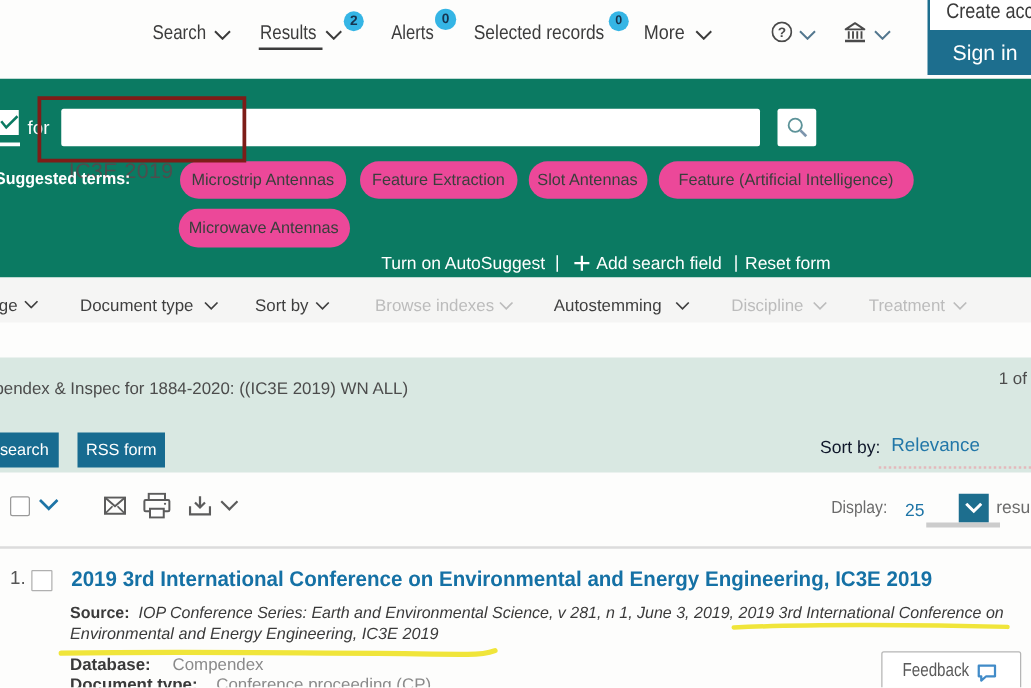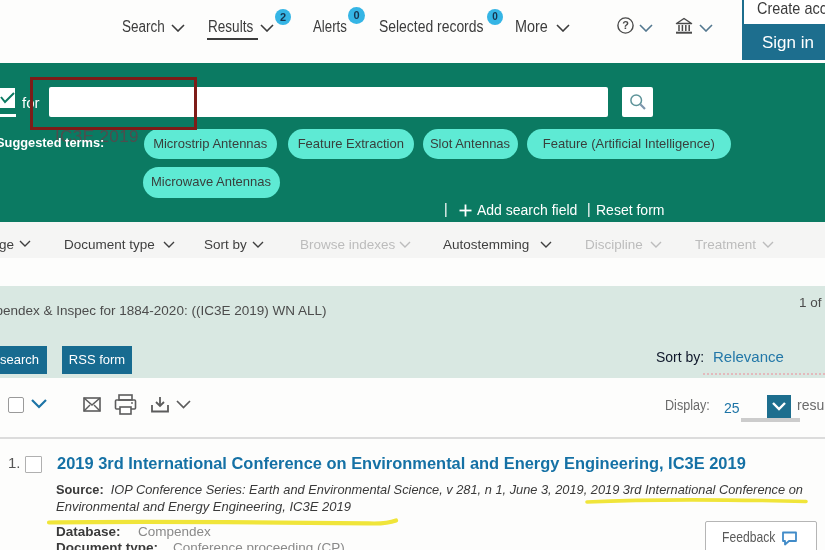--- a/index.html
+++ b/index.html
@@ -83,23 +83,24 @@
   </svg>
 
   <div class="abs" style="left:-4px;top:135px;font-size:13.5px;font-weight:bold;color:#fff;transform:scaleX(0.95);transform-origin:0 0;">Suggested terms:</div>
 
   <div class="abs pill" style="left:143.5px;top:128.5px;width:133.5px;">Microstrip Antennas</div>
   <div class="abs pill" style="left:287.5px;top:128.5px;width:126.5px;">Feature Extraction</div>
   <div class="abs pill" style="left:422.5px;top:128.5px;width:95px;">Slot Antennas</div>
   <div class="abs pill" style="left:526.5px;top:128.5px;width:204.5px;">Feature (Artificial Intelligence)</div>
   <div class="abs pill" style="left:142.5px;top:167px;width:137px;">Microwave Antennas</div>
   <style>
-    .pill{height:30.5px;background:#5eead4;border-radius:15.5px;color:#393f3c;font-size:13px;text-align:center;line-height:30.5px;white-space:nowrap;}
+    .pill{height:30.5px;background:#ec4899;border-radius:15.5px;color:#393f3c;font-size:13px;text-align:center;line-height:30.5px;white-space:nowrap;}
   </style>
 
+  <div class="abs" style="left:305px;top:202px;font-size:14px;color:#fff;">Turn on AutoSuggest</div>
   <div class="abs" style="left:444px;top:201px;font-size:14px;color:#fff;">|</div>
   <svg class="abs" style="left:459px;top:204px;" width="13" height="13" viewBox="0 0 13 13">
       <line x1="6.5" y1="0.5" x2="6.5" y2="12.5" stroke="#fff" stroke-width="1.8"></line>
       <line x1="0.5" y1="6.5" x2="12.5" y2="6.5" stroke="#fff" stroke-width="1.8"></line>
     </svg>
   <div class="abs" style="left:477px;top:202px;font-size:14px;color:#fff;">Add search field</div>
   <div class="abs" style="left:587px;top:201px;font-size:14px;color:#fff;">|</div>
   <div class="abs" style="left:596px;top:202px;font-size:14px;color:#fff;">Reset form</div>
 
   <div class="abs" style="left:0;top:222px;width:825px;height:36px;background:#f5f5f4;"></div>

